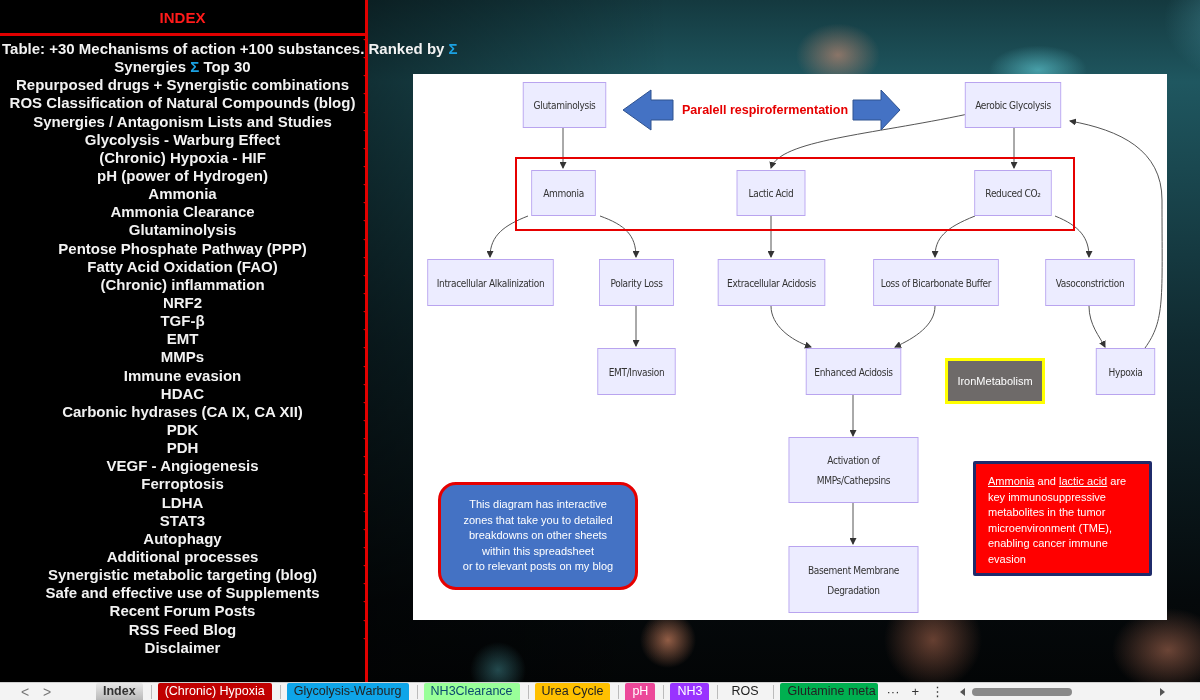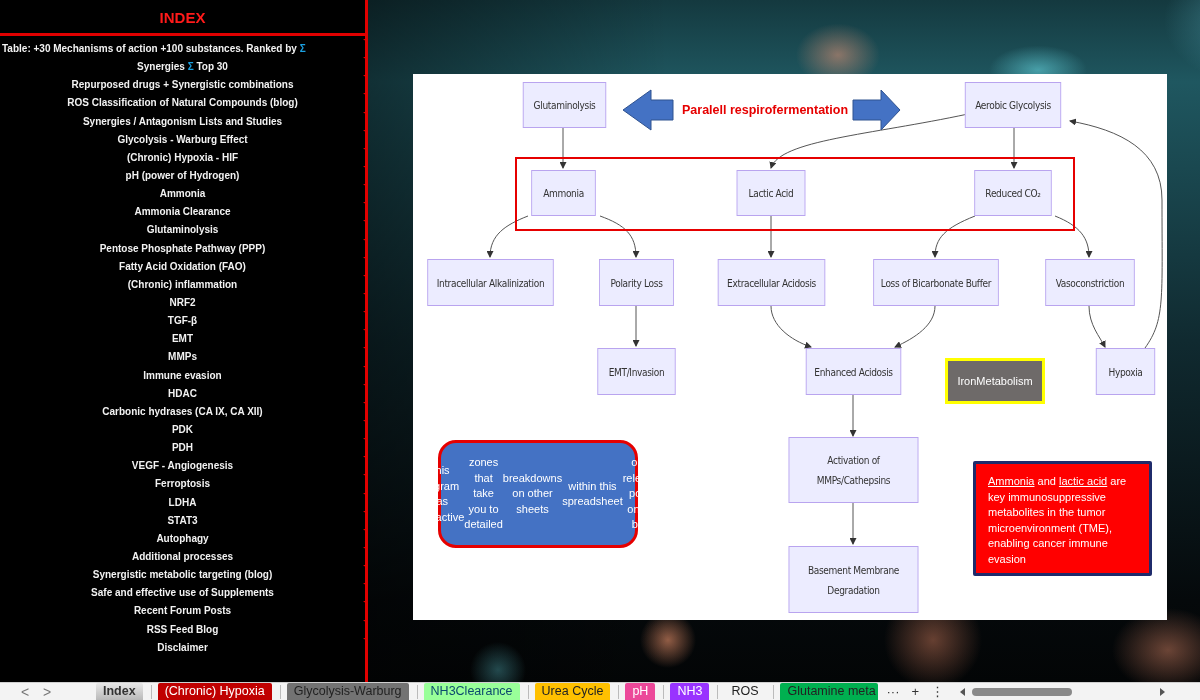--- a/index.html
+++ b/index.html
@@ -34,21 +34,21 @@
     border-right: 3px solid #e00000;
   }
   .sidebar-title {
     height: 36px; line-height: 36px; text-align: center;
     color: #ff1a1a; font-weight: bold; font-size: 15px;
     border-bottom: 3px solid #e00000;
   }
   .sidebar-list { padding-top: 4px; }
   .sidebar-item {
     height: 18.15px; line-height: 18px; text-align: center;
-    color: #f2f2f2; font-weight: bold; font-size: 10px;
+    color: #f2f2f2; font-weight: bold; font-size: 15px;
     white-space: nowrap; cursor: pointer;
     position: relative;
   }
   .sidebar-item .sigma { color: #1ba1e2; }
   .notch {
     position: absolute; right: -3px; width: 0; height: 0;
     border-top: 4px solid #e00000; border-left: 5px solid transparent;
   }
 
   
@@ -241,21 +241,21 @@
 <div class="node" style="left:778px; top:546px; width:151px; height:67px; flex-direction:column;">
   <span>Basement Membrane</span>
   <span>Degradation</span>
 </div>
 
 <div class="iron" style="left:945px; top:358px; width:100px; height:46px; flex-direction:row;">
   <span>Iron</span>
   <span>Metabolism</span>
 </div>
 
-<div class="info-blue" style="left:438px; top:440px; width:200px; height:108px; flex-direction:row;">
+<div class="info-blue" style="left:438px; top:482px; width:200px; height:108px; flex-direction:column;">
   <span>This diagram has interactive</span>
   <span>zones that take you to detailed</span>
   <span>breakdowns on other sheets</span>
   <span>within this spreadsheet</span>
   <span>or to relevant posts on my blog</span>
 </div>
 
 <div class="info-red" style="left:973px; top:461px; width:179px; height:115px;">
   <div><u>Ammonia</u><span> and </span><u>lactic acid</u><span> are</span></div>
   <div>key immunosuppressive</div>
@@ -268,21 +268,21 @@
 <div class="tabbar">
   <div style="width:14px;"></div>
   <div class="nav-arrow">&lt;</div>
   <div class="nav-arrow">&gt;</div>
   <div style="width:38px;"></div>
   <div id="tabs" style="display:flex; align-items:flex-end;">
       <div class="tab active" style="color: rgb(51, 51, 51);">Index</div>
       <div class="tab-sep"></div>
       <div class="tab" style="background: rgb(192, 0, 0); color: rgb(255, 255, 255);">(Chronic) Hypoxia</div>
       <div class="tab-sep"></div>
-      <div class="tab" style="background: #737373; color: rgb(34, 34, 34);">Glycolysis-Warburg</div>
+      <div class="tab" style="background: #0ea5e9; color: rgb(34, 34, 34);">Glycolysis-Warburg</div>
       <div class="tab-sep"></div>
       <div class="tab" style="background: rgb(153, 255, 153); color: #0c4a6e;">NH3Clearance</div>
       <div class="tab-sep"></div>
       <div class="tab" style="background: rgb(255, 192, 0); color: rgb(34, 34, 34);">Urea Cycle</div>
       <div class="tab-sep"></div>
       <div class="tab" style="background: #ec4899; color: rgb(255, 255, 255);">pH</div>
       <div class="tab-sep"></div>
       <div class="tab" style="background: rgb(153, 51, 255); color: rgb(255, 255, 255);">NH3</div>
       <div class="tab-sep"></div>
       <div class="tab" style="background: transparent; color: rgb(34, 34, 34);">ROS</div>

